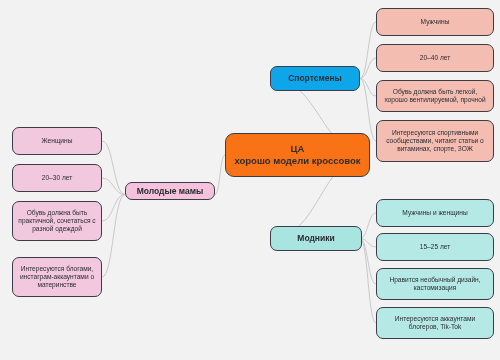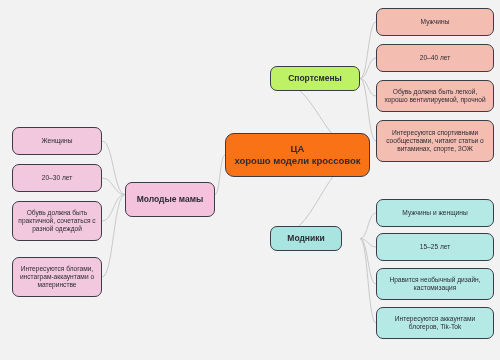--- a/index.html
+++ b/index.html
@@ -52,21 +52,21 @@
   }
   .node-root .root-l1 { display: block; }
   .node-branch {
     font-size: 8.5px;
     font-weight: bold;
   }
   .node-leaf {
     font-size: 6.6px;
     font-weight: normal;
   }
-  .br-athletes { background: #bef264; border-radius: 7px; }
+  .br-athletes { background: #0ea5e9; border-radius: 7px; }
   .leaf-athletes { background: #f4bdb1; }
   .br-moms { background: #f4c2dc; }
   .leaf-moms { background: #f2c8de; }
   .br-fashion { background: #a8e4e0; }
   .leaf-fashion { background: #b4e9e5; }
   .edge {
     fill: none;
     stroke: #c9c9cc;
     stroke-width: 1;
   }
@@ -103,36 +103,36 @@
     </div>
     <div class="node node-leaf leaf-athletes" style="left: 376px; top: 44px; width: 118px; height: 28px;">
       <span>20–40 лет</span>
     </div>
     <div class="node node-leaf leaf-athletes" style="left: 376px; top: 80px; width: 118px; height: 32px;">
       <span>Обувь должна быть легкой, хорошо вентилируемой, прочной</span>
     </div>
     <div class="node node-leaf leaf-athletes" style="left: 376px; top: 120px; width: 118px; height: 42px;">
       <span>Интересуются спортивными сообществами, читают статьи о витаминах, спорте, ЗОЖ</span>
     </div>
-    <div class="node node-branch br-moms" style="left: 125px; top: 182px; width: 90px; height: 35px;">
+    <div class="node node-branch br-moms" style="left: 125px; top: 182px; width: 90px; height: 18px;">
       <span>Молодые мамы</span>
     </div>
     <div class="node node-leaf leaf-moms" style="left: 12px; top: 127px; width: 90px; height: 28px;">
       <span>Женщины</span>
     </div>
     <div class="node node-leaf leaf-moms" style="left: 12px; top: 164px; width: 90px; height: 28px;">
       <span>20–30 лет</span>
     </div>
     <div class="node node-leaf leaf-moms" style="left: 12px; top: 201px; width: 90px; height: 40px;">
       <span>Обувь должна быть практичной, сочетаться с разной одеждой</span>
     </div>
     <div class="node node-leaf leaf-moms" style="left: 12px; top: 257px; width: 90px; height: 40px;">
       <span>Интересуются блогами, инстаграм-аккаунтами о материнстве</span>
     </div>
-    <div class="node node-branch br-fashion" style="left: 270px; top: 226px; width: 72px; height: 25px;">
+    <div class="node node-branch br-fashion" style="left: 270px; top: 226px; width: 92px; height: 25px;">
       <span>Модники</span>
     </div>
     <div class="node node-leaf leaf-fashion" style="left: 376px; top: 199px; width: 118px; height: 28px;">
       <span>Мужчины и женщины</span>
     </div>
     <div class="node node-leaf leaf-fashion" style="left: 376px; top: 233px; width: 118px; height: 28px;">
       <span>15–25 лет</span>
     </div>
     <div class="node node-leaf leaf-fashion" style="left: 376px; top: 268px; width: 118px; height: 32px;">
       <span>Нравится необычный дизайн, кастомизация</span>

